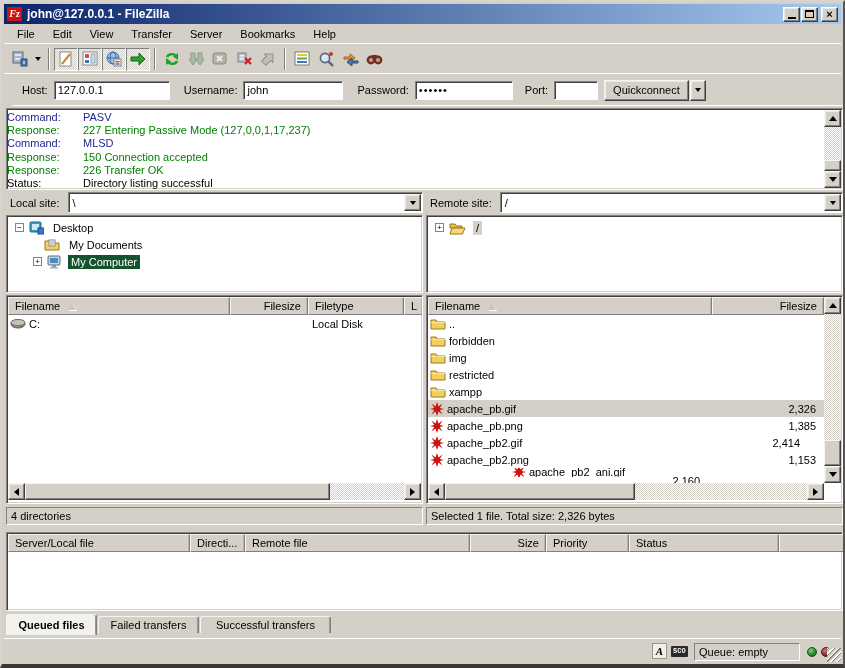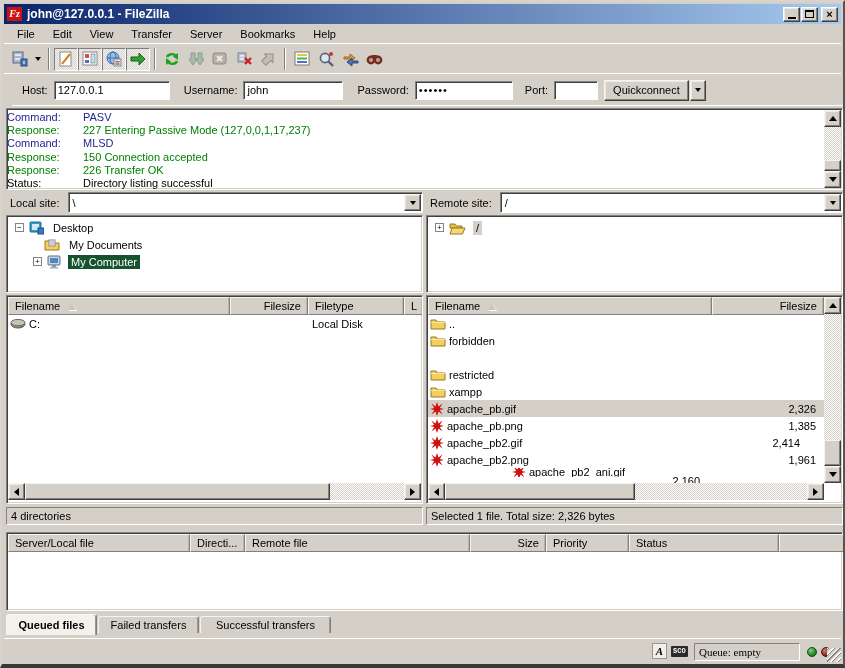--- a/index.html
+++ b/index.html
@@ -126,21 +126,21 @@
   .tabstrip { left:4px; top:612px; width:837px; height:22px; }
   .tab { position:absolute; display:flex; align-items:center; justify-content:center;
          background:#d4d0c8; border:1px solid #f5f4f1; border-right-color:#808080; border-bottom:none;
          border-radius:3px 3px 0 0; box-shadow: inset -1px 0 0 #9c9890; }
   .tab.active { background:#f3f1ec; font-weight:bold; top:0; height:21px; z-index:2; }
   .tab.inactive { top:2px; height:17px; z-index:1; }
 
   
   .statusbar { left:2px; top:636px; width:837px; height:26px;
                border-top:1px solid #fff; box-shadow:0 1px 0 #808080; }
-  .sb-item { position:absolute; top:4px;font-family:Liberation Serif, serif; }
+  .sb-item { position:absolute; top:4px; }
   .typeicon { width:15px; height:16px; background:#f1efe9; border:1px solid #9a968e;
               font:italic bold 11px "Liberation Serif",serif; text-align:center; line-height:14px; }
   .badge { height:11px; padding:0 2px; background:#2a2a2a; color:#fff;
            font:bold 7px/11px "Liberation Mono",monospace; letter-spacing:0; border-radius:1px; top:7px; }
   .queuepanel { width:106px; height:18px; border:1px solid #828282; border-right-color:#fff; border-bottom-color:#fff;
                 background:#d4d0c8; padding:2px 4px; white-space:nowrap; }
   .led { width:10px; height:10px; border-radius:50%; top:8px; }
   .led-green { background:radial-gradient(circle at 35% 30%, #7fd07f, #1f7a1f 70%); border:1px solid #145114; }
   .led-red { background:radial-gradient(circle at 35% 30%, #c97a7a, #7a1f1f 70%); border:1px solid #511414; }
   .grip { width:14px; height:14px; top:9px;
@@ -516,48 +516,62 @@
               <path d="M1 3 h5 l1.5 2 H15 v7 H1 z" fill="#f2cf60" stroke="#9a7a18"></path>
               <path d="M1 5.5 H15" stroke="#fae69a"></path>
             </svg>
           </span>
           <span>forbidden</span>
         </div>
       <div class="fcell rightal" style="width:112px; padding-right:8px;">
           <span></span>
         </div>
     </div>
-    <div class="lrow" style="left:1px; top:70px;  width:396px;">
+    <div class="lrow" style="left:1px; top:53px;  width:396px;">
       <div class="fcell" style="width:284px;">
           <span class="ficon">
             <svg width="16" height="13">
               <path d="M1 3 h5 l1.5 2 H15 v7 H1 z" fill="#f2cf60" stroke="#9a7a18"></path>
               <path d="M1 5.5 H15" stroke="#fae69a"></path>
             </svg>
           </span>
-          <span>restricted</span>
+          <span>img</span>
         </div>
       <div class="fcell rightal" style="width:112px; padding-right:8px;">
           <span></span>
         </div>
     </div>
-    <div class="lrow" style="left:1px; top:87px;  width:396px;">
+    <div class="lrow" style="left:1px; top:70px;  width:396px;">
       <div class="fcell" style="width:284px;">
           <span class="ficon">
             <svg width="16" height="13">
               <path d="M1 3 h5 l1.5 2 H15 v7 H1 z" fill="#f2cf60" stroke="#9a7a18"></path>
               <path d="M1 5.5 H15" stroke="#fae69a"></path>
             </svg>
           </span>
-          <span>xampp</span>
+          <span>restricted</span>
         </div>
       <div class="fcell rightal" style="width:112px; padding-right:8px;">
           <span></span>
         </div>
     </div>
+    <div class="lrow" style="left:1px; top:87px;  width:396px;">
+      <div class="fcell" style="width:284px;">
+          <span class="ficon">
+            <svg width="16" height="13">
+              <path d="M1 3 h5 l1.5 2 H15 v7 H1 z" fill="#f2cf60" stroke="#9a7a18"></path>
+              <path d="M1 5.5 H15" stroke="#fae69a"></path>
+            </svg>
+          </span>
+          <span>xampp</span>
+        </div>
+      <div class="fcell rightal" style="width:112px; padding-right:8px;">
+          <span></span>
+        </div>
+    </div>
     <div class="lrow sel-inactive" style="left:1px; top:104px; width:396px;">
       <div class="fcell" style="width:284px;">
           <span class="ficon">
             <svg width="14" height="14">
               <path d="M7 0 L8.5 4.5 L12.5 1.5 L9.8 6 L14 7 L9.8 8 L12.5 12.5 L8.5 9.5 L7 14 L5.5 9.5 L1.5 12.5 L4.2 8 L0 7 L4.2 6 L1.5 1.5 L5.5 4.5 Z" fill="#cc1111"></path>
             </svg>
           </span>
           <span>apache_pb.gif</span>
         </div>
       <div class="fcell rightal" style="width:112px; padding-right:8px;">
@@ -593,21 +607,21 @@
     <div class="lrow" style="left:1px; top:155px; width:396px;">
       <div class="fcell" style="width:284px;">
           <span class="ficon">
             <svg width="14" height="14">
               <path d="M7 0 L8.5 4.5 L12.5 1.5 L9.8 6 L14 7 L9.8 8 L12.5 12.5 L8.5 9.5 L7 14 L5.5 9.5 L1.5 12.5 L4.2 8 L0 7 L4.2 6 L1.5 1.5 L5.5 4.5 Z" fill="#cc1111"></path>
             </svg>
           </span>
           <span>apache_pb2.png</span>
         </div>
       <div class="fcell rightal" style="width:112px; padding-right:8px;">
-          <span>1,961</span>
+          <span>1,153</span>
         </div>
     </div>
     <div class="lrow" style="left:1px; top:172px; width:448px;flex-direction:column;">
       <div class="fcell" style="width:284px;">
           <span class="ficon">
             <svg width="14" height="14">
               <path d="M7 0 L8.5 4.5 L12.5 1.5 L9.8 6 L14 7 L9.8 8 L12.5 12.5 L8.5 9.5 L7 14 L5.5 9.5 L1.5 12.5 L4.2 8 L0 7 L4.2 6 L1.5 1.5 L5.5 4.5 Z" fill="#cc1111"></path>
             </svg>
           </span>
           <span>apache_pb2_ani.gif</span>

